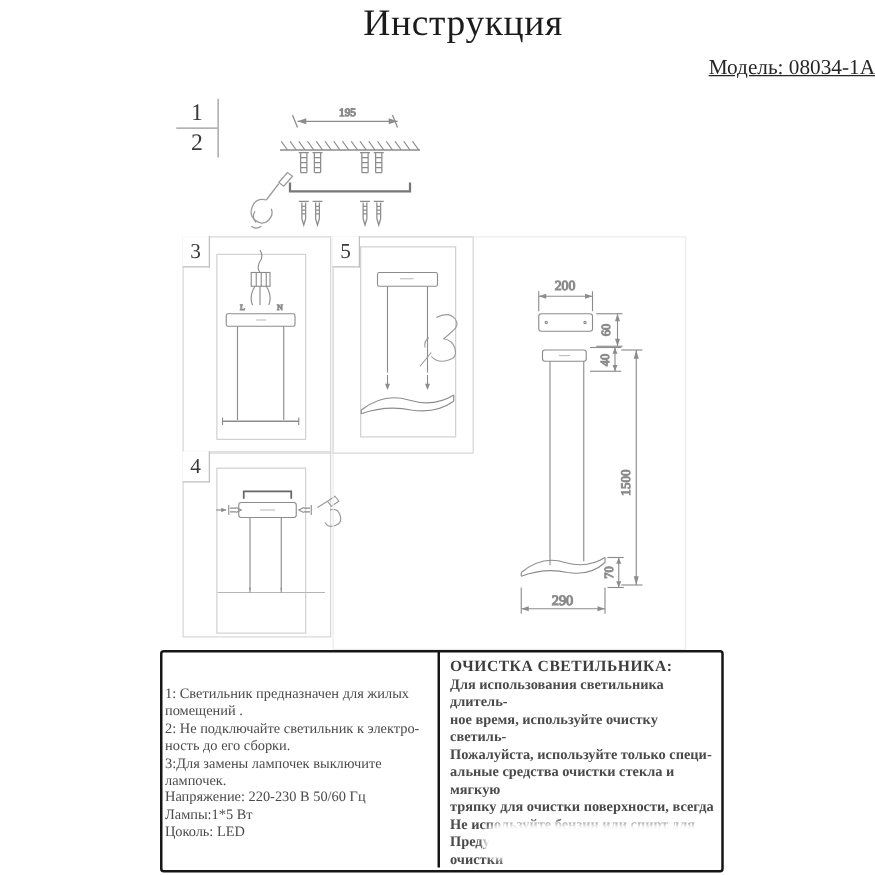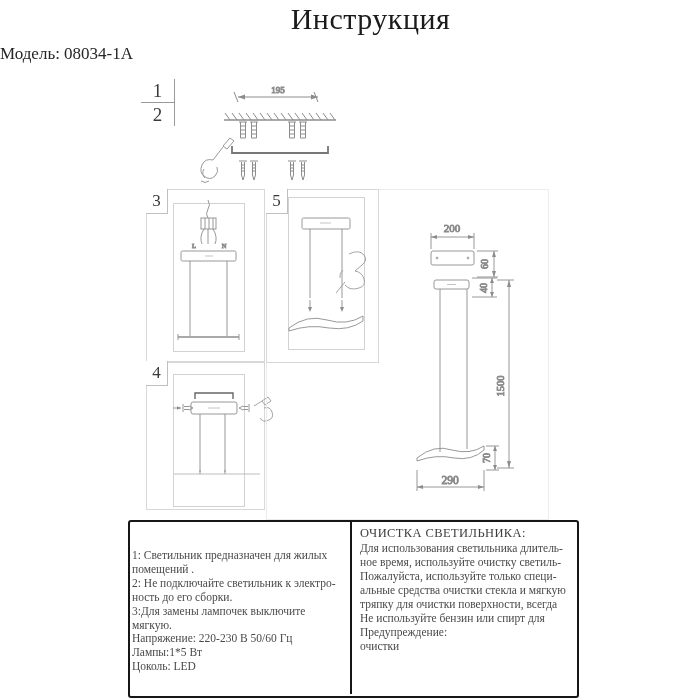--- a/index.html
+++ b/index.html
@@ -1,38 +1,38 @@
 <!DOCTYPE html>
 <html><head>
 <meta charset="utf-8">
 <style>
   html,body{margin:0;padding:0;}
   body{width:700px;height:700px;background:#ffffff;position:relative;
        font-family:"Liberation Serif", serif;color:#333;overflow:hidden;}
   .abs{position:absolute;}
   .title{left:0;right:0;top:2px;text-align:center;font-size:30px;color:#1b1b1b;letter-spacing:0.5px;padding-left:41px;}
-  .model{left:0;right:0;top:44px;text-align:left;font-size:17px;color:#262626;}
+  .model{left:0;right:0;top:44px;text-align:right;font-size:17px;color:#262626;text-decoration:underline;}
   
   .step12{left:141px;top:79px;width:33px;text-align:center;font-size:19px;color:#3a3a3a;
           border-right:1px solid #9a9a9a;}
   .step12 .cell{height:23px;line-height:23px;}
   .step12 .cell:first-child{border-bottom:1px solid #9a9a9a;}
   
   .panel{border:1px solid #d8d8d8;background:transparent;}
   .panel-faint{border:1px solid #ececec;}
   .steplabel{width:21px;height:24px;line-height:24px;text-align:center;font-size:17px;color:#3a3a3a;
              border-right:1px solid #bfbfbf;border-bottom:1px solid #bfbfbf;background:#fff;}
   .innerframe{border:1px solid #d2d2d2;}
   svg{overflow:visible;font-family:"Liberation Serif", serif;}
   svg text{fill:#4f4f4f;}
   
   .notebox{left:128px;top:520px;width:447px;height:174px;border:2px solid #161616;border-radius:3px;background:#fff;}
   .notedivider{left:350px;top:521px;width:2px;height:173px;background:#161616;}
   .notes{left:132px;top:549px;width:206px;font-size:11.5px;line-height:13.9px;color:#4a4a4a;}
-  .cleaning{left:360px;top:526px;width:212px;font-size:11.5px;line-height:14px;color:#4a4a4a;}
+  .cleaning{left:360px;top:526px;width:212px;font-size:11.5px;line-height:14px;color:#4a4a4a;font-weight:bold;}
   .cleaning-heading{font-size:12.5px;color:#3d3d3d;letter-spacing:0.4px;line-height:15px;}
   .blurpatch{left:393px;top:664px;width:172px;height:18px;background:#fff;box-shadow:0 0 5px 6px #ffffff;border-radius:8px;}
 </style>
 </head>
 <body>
 
 <div class="abs title">Инструкция</div>
 <div class="abs model">Модель: 08034-1A</div>
 
 <div class="abs step12">
@@ -254,21 +254,21 @@
 </svg>
 
 <div class="abs notebox"></div>
 <div class="abs notedivider"></div>
 <div class="abs notes">
     <div>1: Светильник предназначен для жилых</div>
     <div>помещений .</div>
     <div>2: Не подключайте светильник к электро-</div>
     <div>ность до его сборки.</div>
     <div>3:Для замены лампочек выключите</div>
-    <div>мягкую.</div>
+    <div>лампочек.</div>
     <div>Напряжение: 220-230 В 50/60 Гц</div>
     <div>Лампы:1*5 Вт</div>
     <div>Цоколь: LED</div>
   </div>
 <div class="abs cleaning">
   <div class="cleaning-heading">ОЧИСТКА СВЕТИЛЬНИКА:</div>
   <div>
       <div>Для использования светильника длитель-</div>
       <div>ное время, используйте очистку светиль-</div>
       <div>Пожалуйста, используйте только специ-</div>

